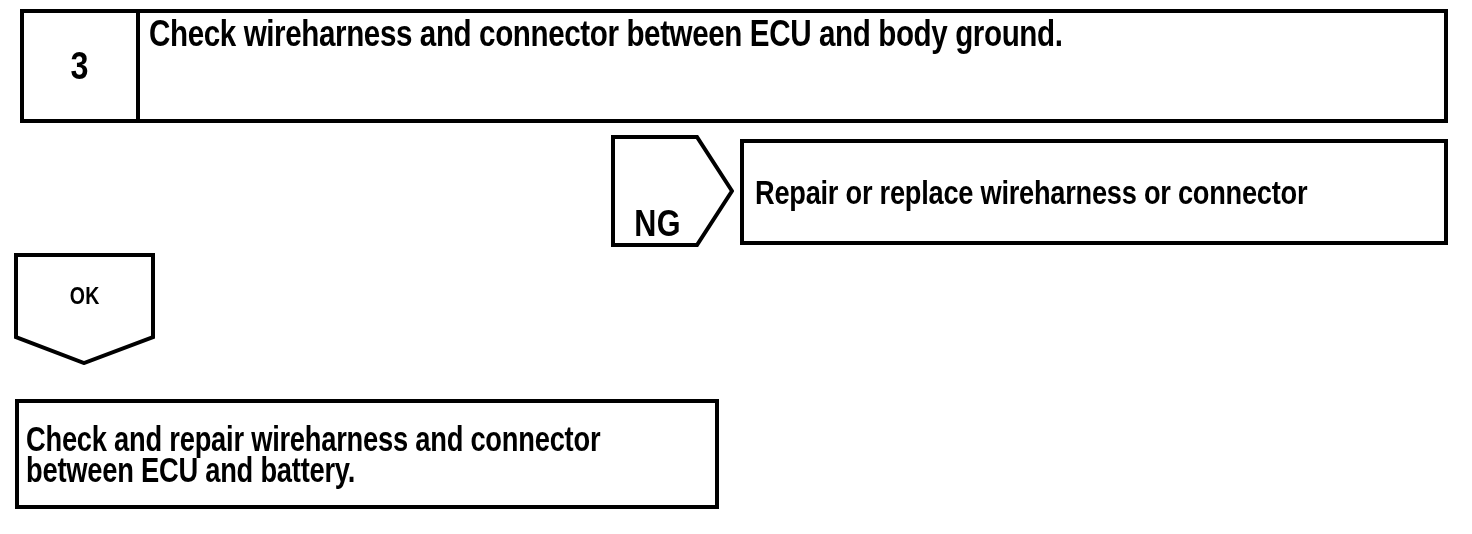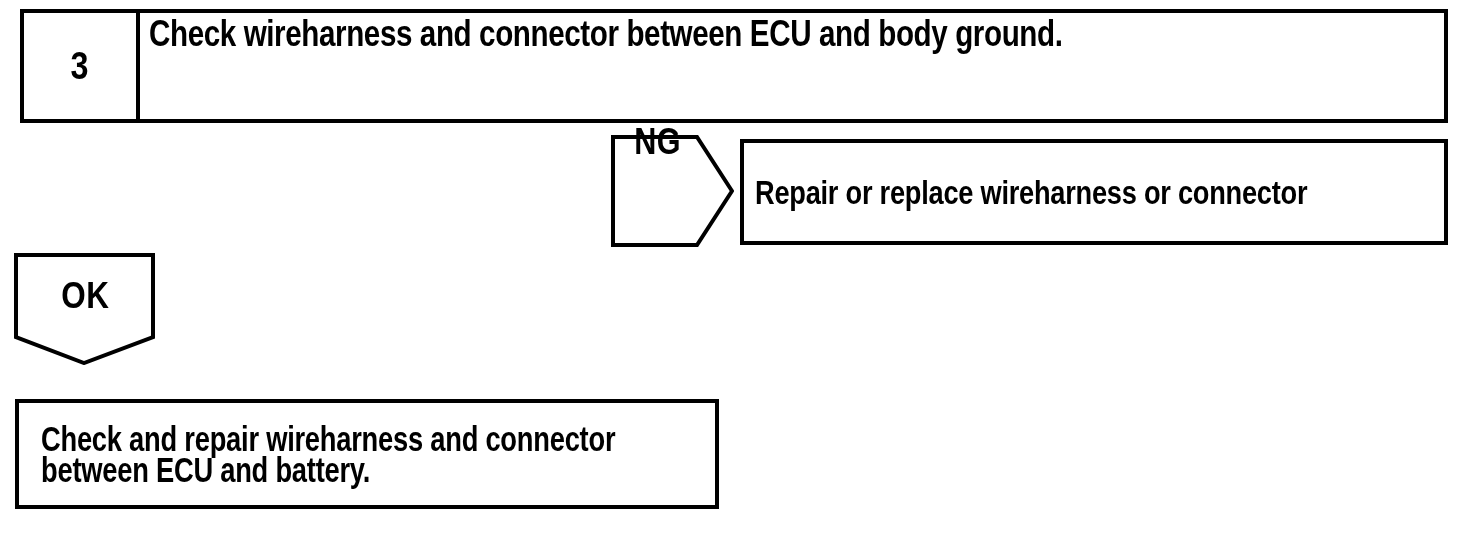--- a/index.html
+++ b/index.html
@@ -53,29 +53,29 @@
   
   .shape-svg { display: block; }
   .shape-svg polygon {
     fill: #ffffff;
     stroke: #000000;
     stroke-width: 4;
     stroke-linejoin: miter;
   }
   .ng-shape { left: 611px; top: 135px; }
   .ng-label {
-    left: 613px; top: 121px; width: 88px; height: 108px;
-    display: flex; align-items: flex-start; justify-content: center;
+    left: 613px; top: 137px; width: 88px; height: 108px;
+    display: flex; align-items: flex-end; justify-content: center;
     font-size: 36px;
   }
   .ok-shape { left: 14px; top: 253px; }
   .ok-label {
     left: 14px; top: 253px; width: 142px; height: 86px;
     display: flex; align-items: center; justify-content: center;
-    font-size: 37px;
+    font-size: 23px;
   }
   .branch-label-text {
     transform: scaleX(0.85);
     letter-spacing: 0.5px;
   }
 
   
   .repair-box {
     left: 740px; top: 139px;
     width: 708px; height: 106px;
@@ -92,21 +92,21 @@
     transform: scaleX(0.80);
     transform-origin: 0 50%;
   }
 
   
   .result-box {
     left: 15px; top: 399px;
     width: 704px; height: 110px;
     border: 4px solid #000;
     display: flex; flex-direction: column; justify-content: center;
-    padding-left: 22px;
+    padding-left: 7px;
     background: #fff;
     overflow: hidden;
   }
   .result-line {
     font-size: 35px;
     line-height: 31px;
     letter-spacing: -0.3px;
     white-space: nowrap;
     transform: scaleX(0.78);
     transform-origin: 0 50%;

